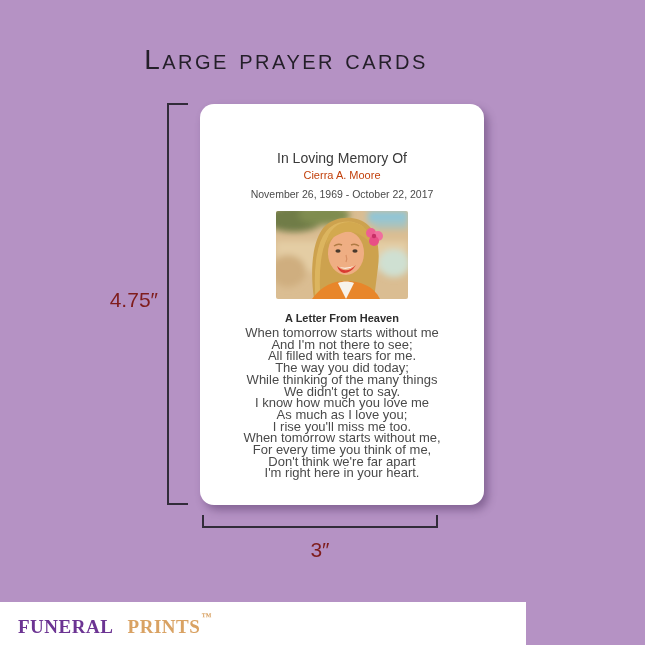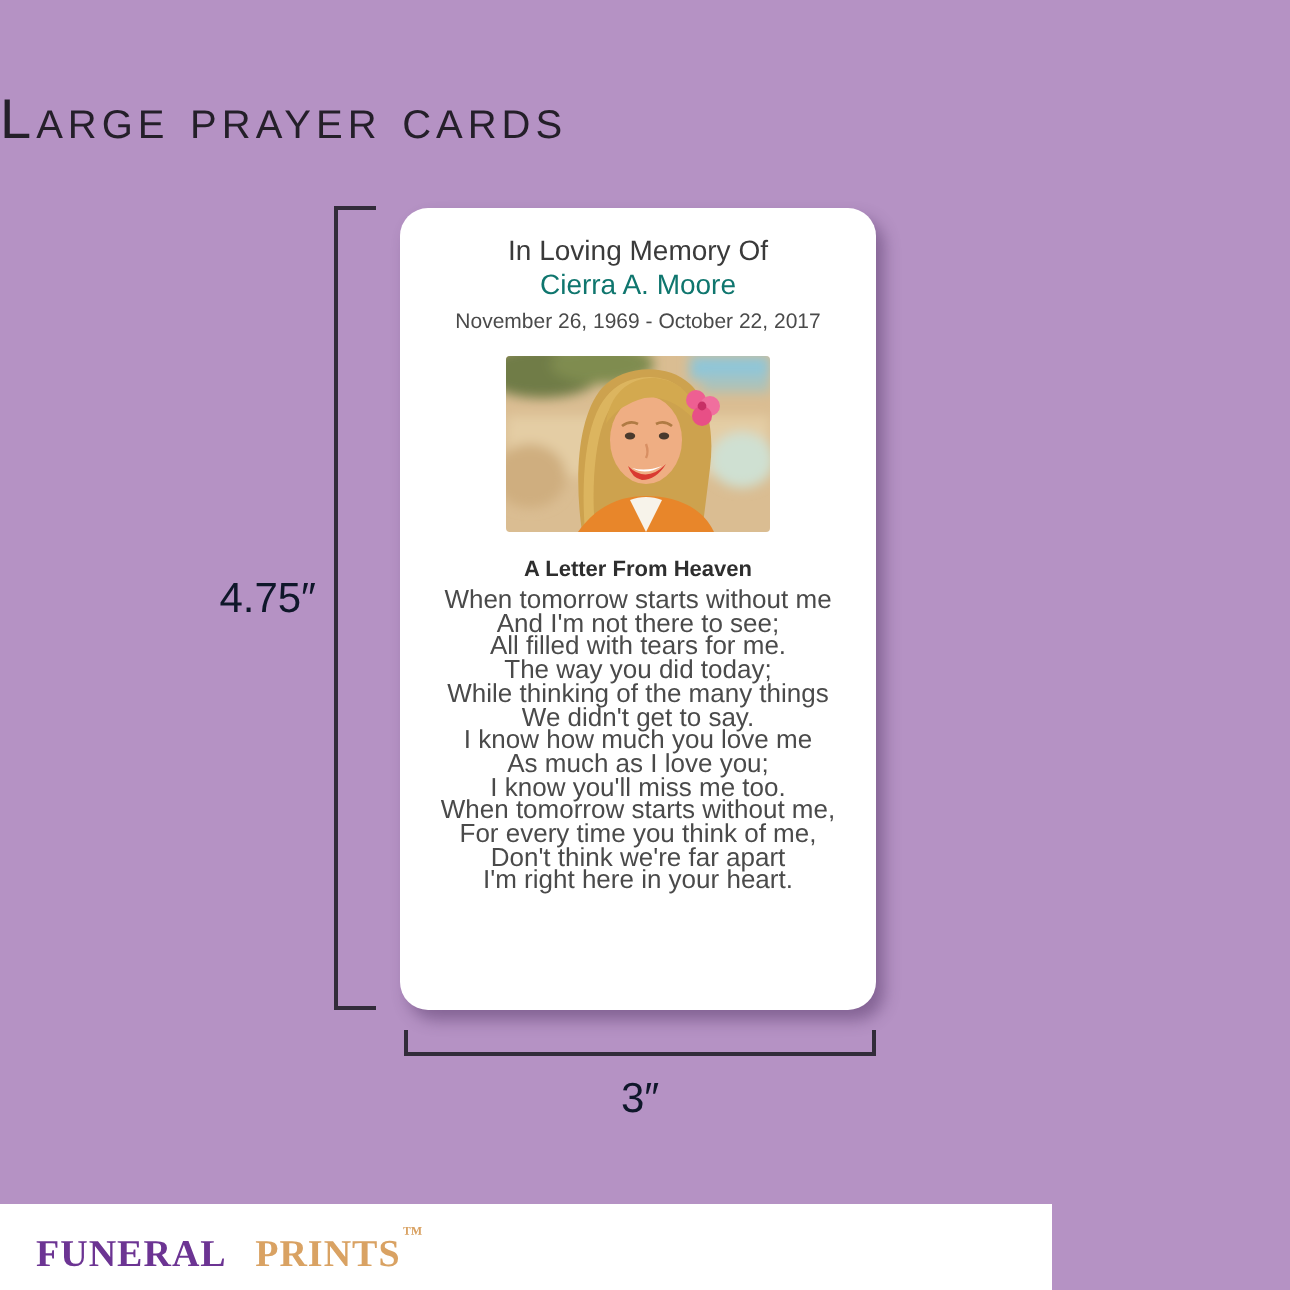--- a/index.html
+++ b/index.html
@@ -9,43 +9,44 @@
     width: 645px; height: 645px;
     background: #b592c4;
     font-family: "Liberation Sans", sans-serif;
     overflow: hidden;
   }
 
   
   .page-title {
     position: absolute;
     top: 44px; left: 0; width: 572px;
+    text-align: center;
     font-variant: small-caps;
     text-transform: lowercase;
     font-size: 28px;
     font-weight: 400;
     letter-spacing: 2.5px;
     color: #241f29;
   }
   .page-title::first-letter { text-transform: uppercase; }
 
   
   .prayer-card {
     position: absolute;
     left: 200px; top: 104px;
-    width: 238px; height: 401px;
+    width: 284px; height: 401px;
     background: #ffffff;
     border-radius: 14px;
     box-shadow: 4px 5px 8px rgba(62, 34, 80, 0.42);
-    padding-top: 13px;
+    padding-top: 46px;
     text-align: center;
     color: #3d3d3d;
   }
   .memorial-line { font-size: 14px; line-height: 17px; color: #3a3a3a; }
-  .deceased-name { font-size: 14px; line-height: 17px; color: #0f766e; }
+  .deceased-name { font-size: 11px; line-height: 17px; color: #c2410c; }
   .deceased-dates { font-size: 10.5px; margin-top: 4px; color: #4a4a4a; }
 
   .portrait-wrap {
     margin: 11px auto 0 auto;
     width: 132px; height: 88px;
     border-radius: 2px;
     overflow: hidden;
   }
   .portrait-wrap svg { display: block; }
 
@@ -56,21 +57,21 @@
   .dim { position: absolute; background: #322c3a; }
   .dim-v-line   { left: 167px; top: 103px; width: 2px;  height: 402px; }
   .dim-v-tick-top    { left: 167px; top: 103px; width: 21px; height: 2px; }
   .dim-v-tick-bottom { left: 167px; top: 503px; width: 21px; height: 2px; }
   .dim-h-line   { left: 202px; top: 526px; width: 236px; height: 2px; }
   .dim-h-tick-left  { left: 202px; top: 515px; width: 2px; height: 13px; }
   .dim-h-tick-right { left: 436px; top: 515px; width: 2px; height: 13px; }
 
   .dim-label {
     position: absolute;
-    color: #0f172a;
+    color: #7f1d1d;
     font-size: 21px;
     font-weight: 400;
   }
   .height-label { left: 86px; top: 288px; width: 72px; text-align: right; }
   .width-label  { left: 290px; top: 538px; width: 60px; text-align: center; }
 
   
   .footer-strip {
     position: absolute;
     left: 0; top: 602px; width: 526px; height: 43px;
@@ -172,21 +173,21 @@
   <div class="poem-title">A Letter From Heaven</div>
   <div class="poem">
       <div>When tomorrow starts without me</div>
       <div>And I'm not there to see;</div>
       <div>All filled with tears for me.</div>
       <div>The way you did today;</div>
       <div>While thinking of the many things</div>
       <div>We didn't get to say.</div>
       <div>I know how much you love me</div>
       <div>As much as I love you;</div>
-      <div>I know you'll miss me too.</div>
+      <div>I rise you'll miss me too.</div>
       <div>When tomorrow starts without me,</div>
       <div>For every time you think of me,</div>
       <div>Don't think we're far apart</div>
       <div>I'm right here in your heart.</div>
     </div>
 </div>
 
 <div class="footer-strip">
   <div class="brand">
     <span class="brand-word1">Funeral</span>

